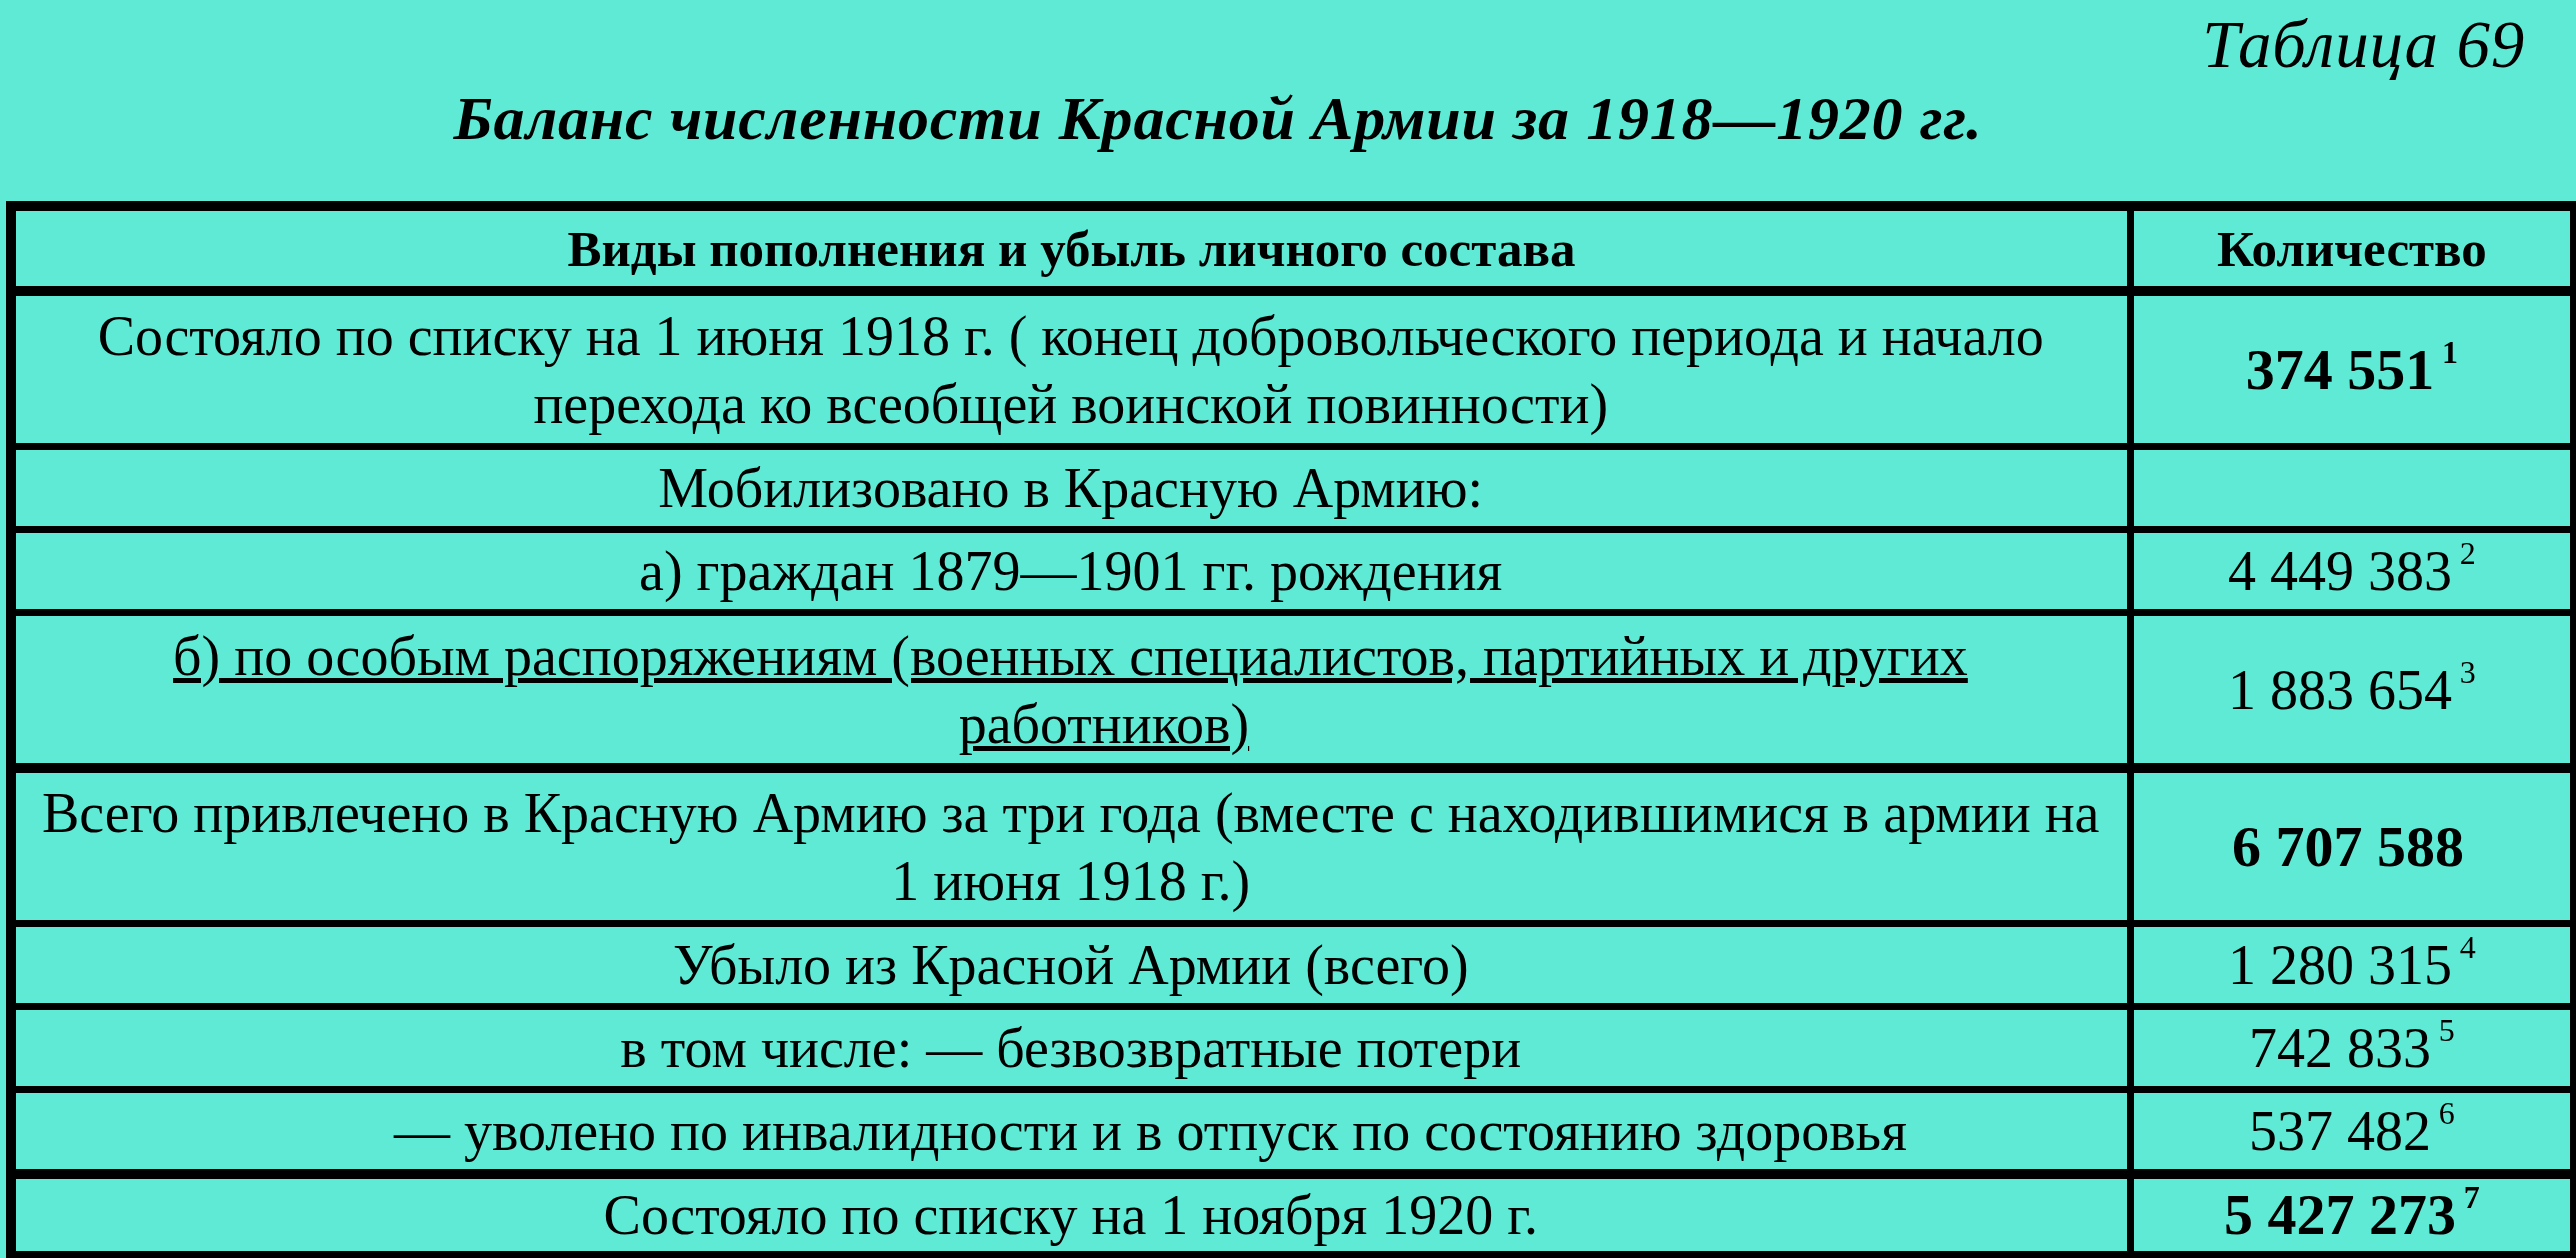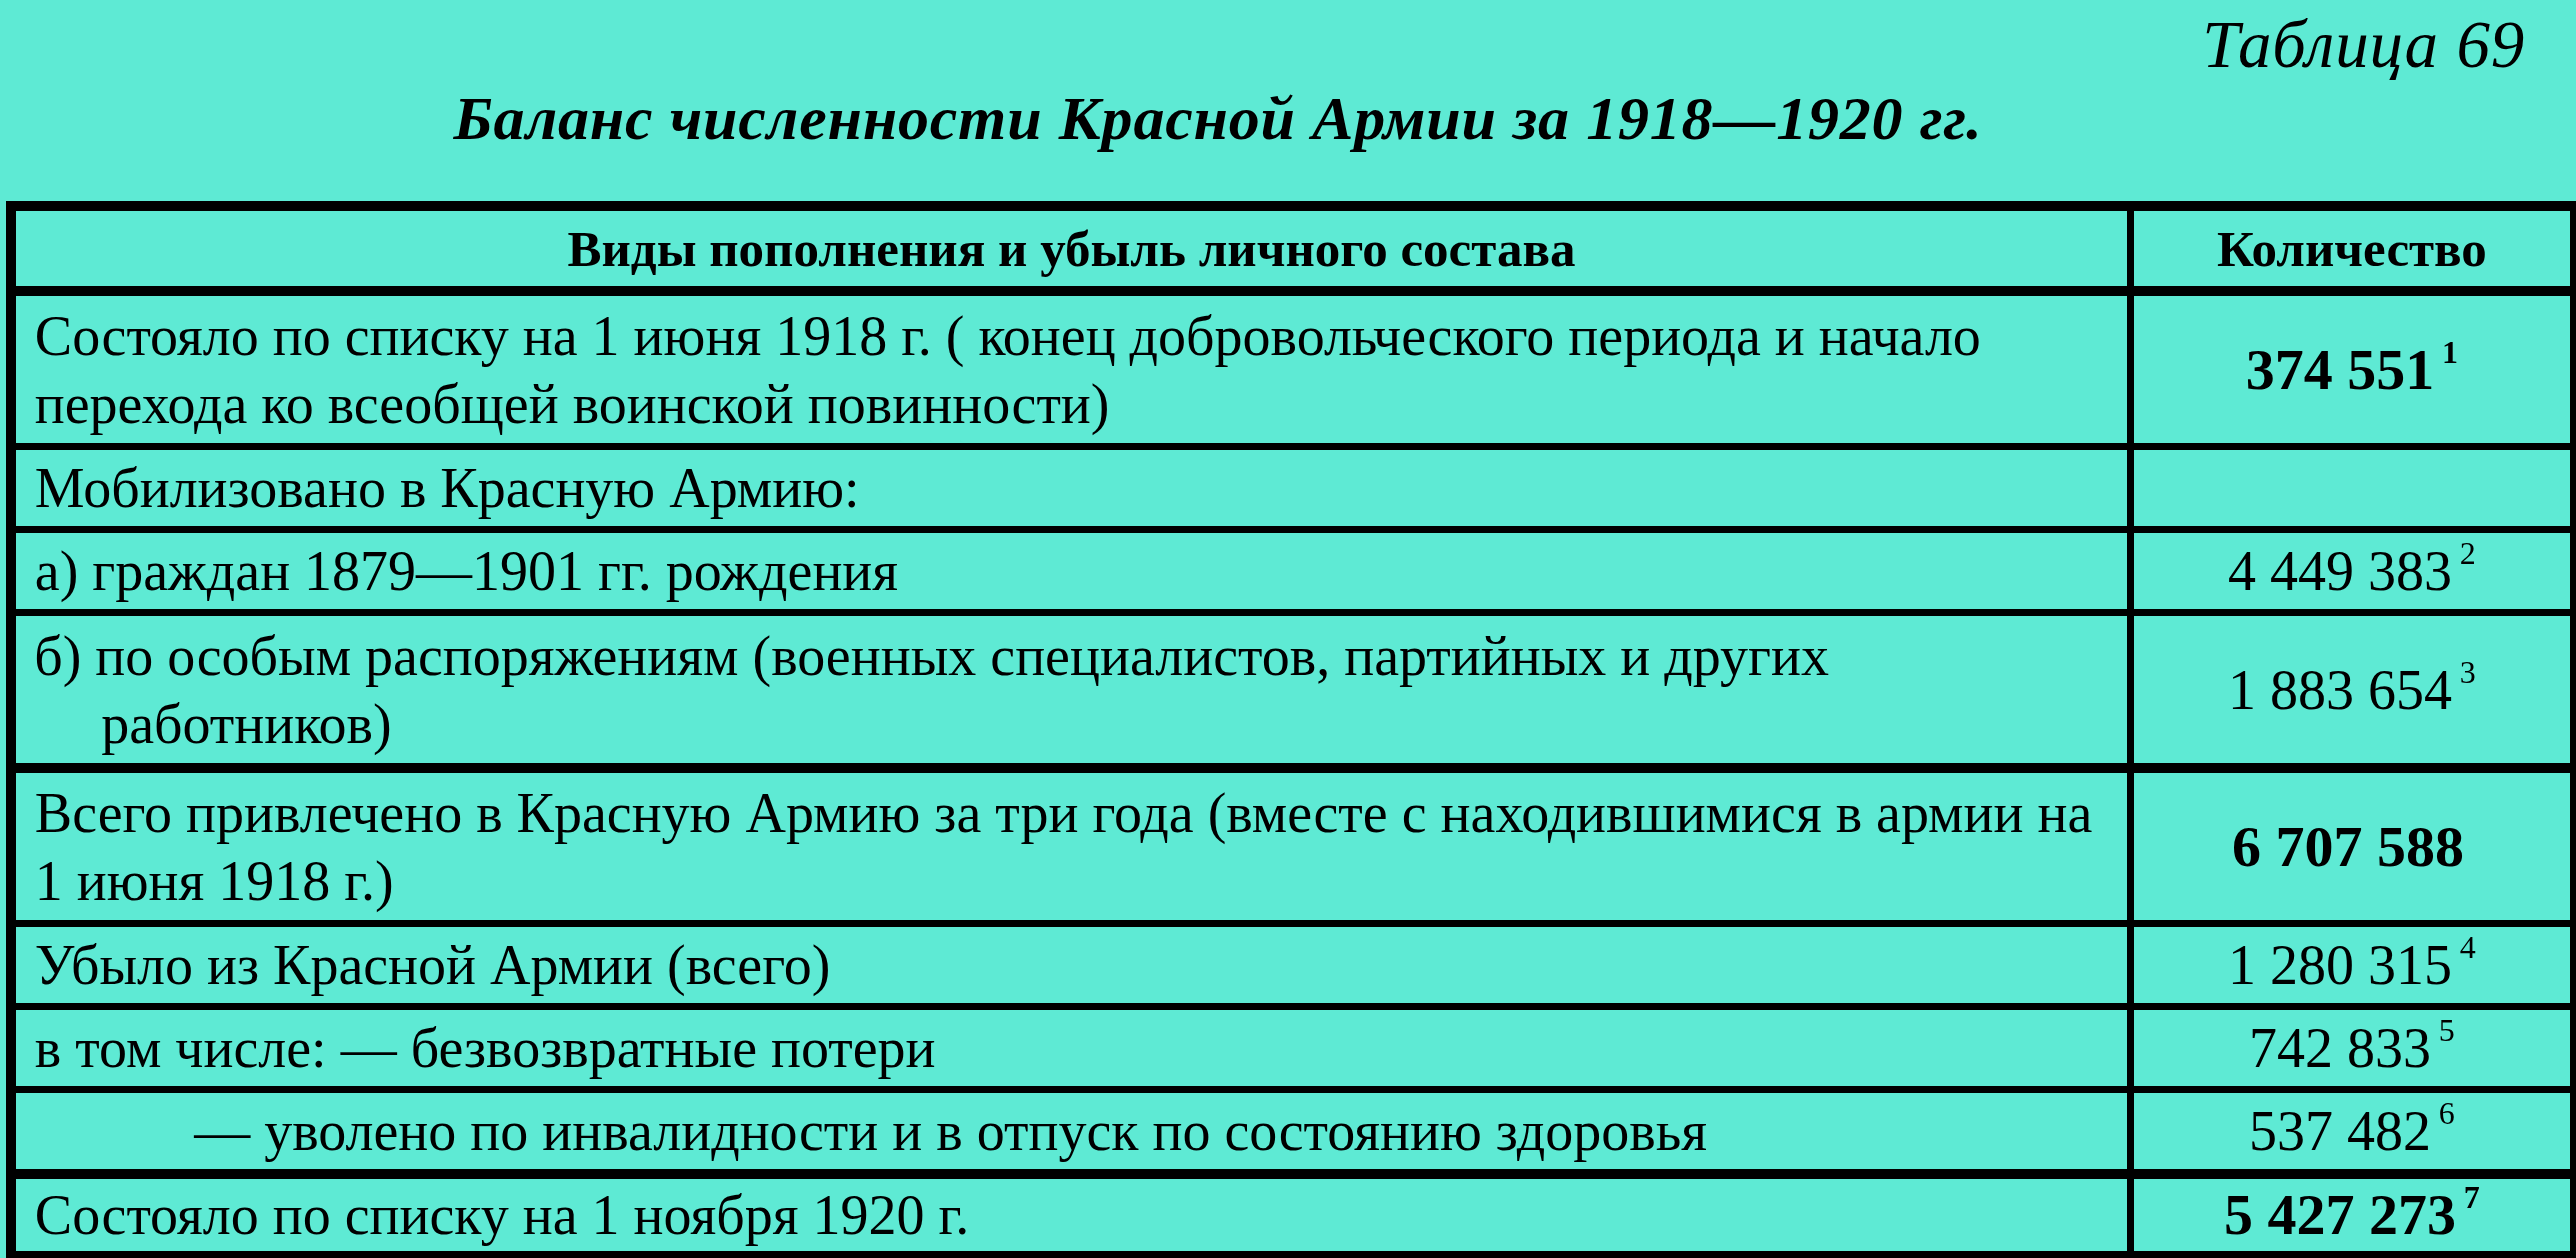--- a/index.html
+++ b/index.html
@@ -54,38 +54,39 @@
   }
   th.lbl-h, th.qty-h {
     border-top: 10px solid #000;
     border-bottom: 10.8px solid #000;
     font-weight: bold;
     font-size: 51px;
     text-align: center;
     height: 75px;
   }
   td.lbl {
-    text-align: left;
+    text-align: center;
     padding-left: 18.6px;
     padding-right: 20px;
     border-right: 7.7px solid #000;
   }
   td.qty {
     text-align: center;
     border-left: 7.7px solid #000;
   }
   th.qty-h { border-left: 7.7px solid #000; }
   th.lbl-h { border-right: 7.7px solid #000; }
   tr.h-tall > td { height: 147px; }
   tr.h-std  > td { height: 76px; }
   tr.h-last > td { height: 72px; }
   tr.sep-thick > td { border-top: 10.8px solid #000; }
   td.hang {
     padding-left: 85px;
     text-indent: -67px;
+    text-decoration: underline;
   }
   td.dash-indent { padding-left: 178px; }
   .lead { font-weight: normal; }
   td.qty-bold { font-weight: bold; font-size: 58px; }
   sup.fn {
     font-size: 32px;
     line-height: 0;
     vertical-align: 26px;
     margin-left: 7.7px;
     font-weight: normal;

